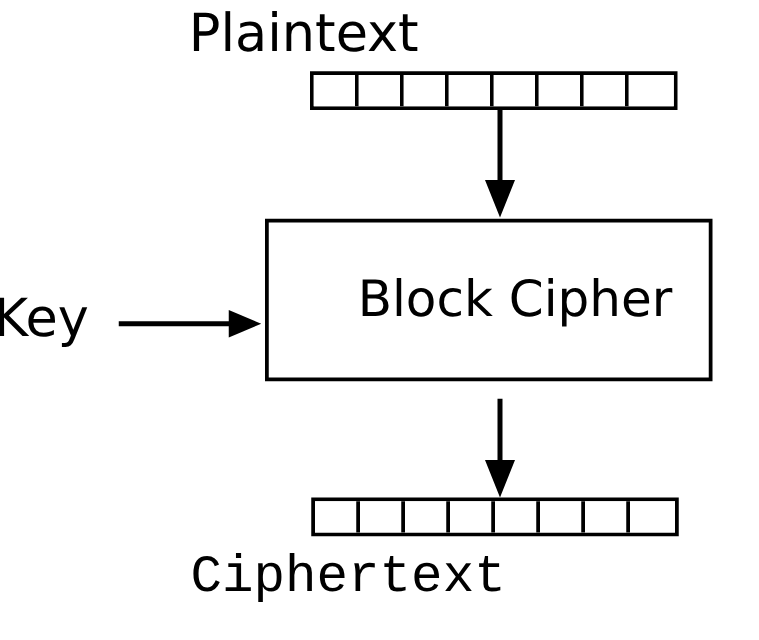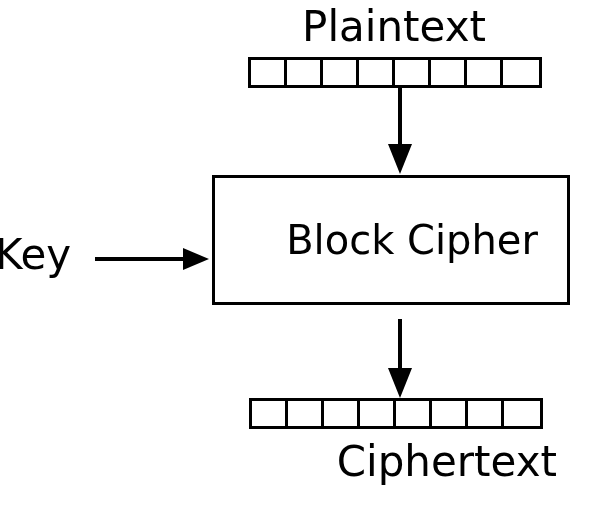--- a/index.html
+++ b/index.html
@@ -24,31 +24,32 @@
     white-space: nowrap;
     color: #000000;
     line-height: 1;
     font-weight: 400;
   }
   
   #plaintext-label {
     left: 0px;
     top: 6px;
     width: 486px;
-    text-align: right;
+    text-align: center;
     font-size: 42px;
     letter-spacing: 0px;
   }
   
   #ciphertext-label {
     left: 0px;
     top: 441px;
     width: 557px;
-    text-align: right;
+    text-align: center;
     font-size: 42px;
+    font-family: Liberation Mono, monospace;
   }
   
   #key-label {
     left: -5px;
     top: 234px;
     font-size: 42px;
   }
   
   .byte-bar {
     position: absolute;

